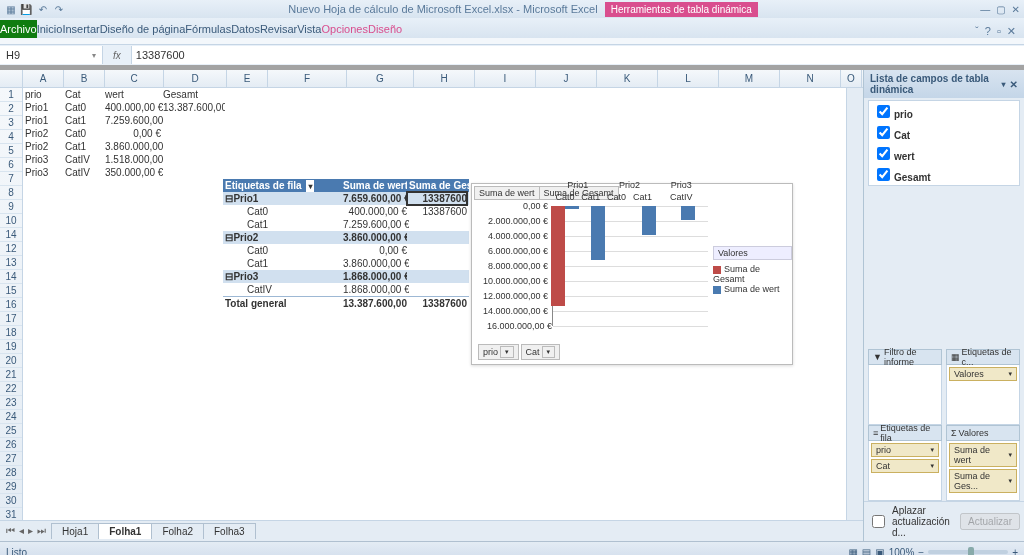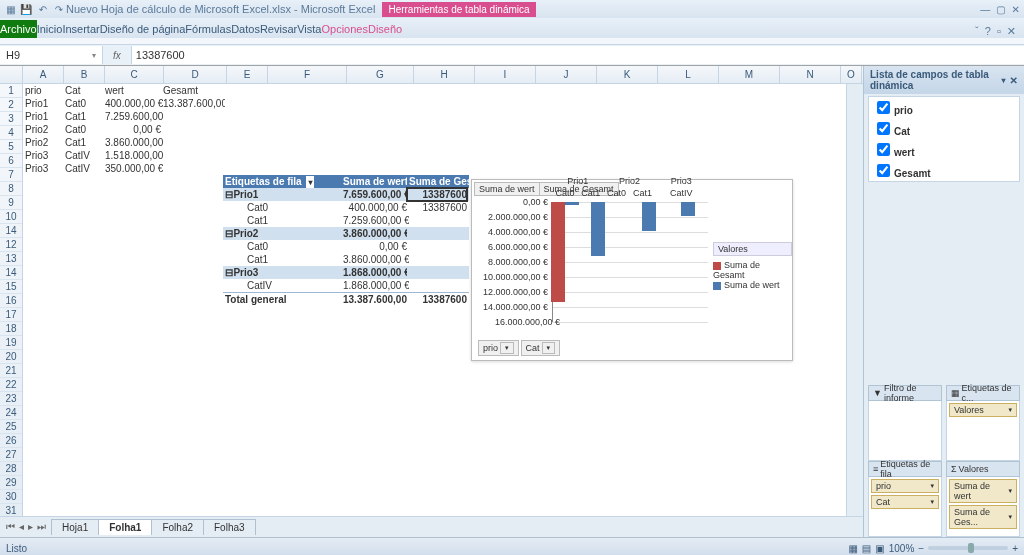--- a/index.html
+++ b/index.html
@@ -1,28 +1,28 @@
 <!DOCTYPE html>
 <html><head>
 <meta charset="utf-8">
 <style>
 html,body{margin:0;padding:0;font-family:"Segoe UI",Tahoma,sans-serif;font-size:11px;color:#333;background:#fff;width:1024px;height:555px;overflow:hidden}
 .titlebar{height:18px;background:linear-gradient(#e8f0f8,#d8e4f0);display:flex;align-items:center;font-size:11px;color:#5a7a9a;padding:0 4px}
 .titlebar .qat{display:flex;gap:2px;align-items:center}
 .titlebar .qat span{width:14px;height:14px;display:inline-flex;align-items:center;justify-content:center;font-size:10px;color:#5a7a9a}
-.titlebar .title{flex:1;color:#5a7a9a}
+.titlebar .title{flex:1;text-align:center;color:#5a7a9a}
 .titlebar .pivot{background:#d94e8e;color:#fff;padding:2px 6px;font-size:10px;margin-left:4px}
 .titlebar .winbtns{display:flex;gap:6px;color:#5a7a9a;font-size:10px}
 .ribbon-tabs{height:20px;background:linear-gradient(#e8f0f8,#d8e4f0);display:flex;align-items:flex-end;font-size:11px}
 .ribbon-tabs .tab{padding:3px 0;color:#3a5a7a;cursor:pointer}
 .ribbon-tabs .tab.file{background:#107c10;color:#fff;padding:3px 0}
 .ribbon-tabs .tab.pivot{color:#d94e8e}
 .ribbon-tabs .help{margin-left:auto;padding-right:8px;display:flex;gap:6px;color:#5a7a9a}
 .ribbon-body{height:6px;background:#f3f7fb;border-bottom:1px solid #c5d5e5}
-.name-box-row{height:20px;background:#e8f0f8;border-bottom:1px solid #a3a3a3;display:flex;align-items:center}
+.name-box-row{height:20px;background:#e8f0f8;border-bottom:5px solid #a3a3a3;display:flex;align-items:center}
 .name-box{width:90px;border-right:1px solid #c5d5e5;padding:0 6px;background:#fff;height:18px;display:flex;align-items:center}
 .name-box .dd{margin-left:auto;font-size:8px;color:#888}
 .fx-icons{display:flex;gap:4px;padding:0 6px;color:#888;font-size:10px;align-items:center}
 .fx{font-style:italic;color:#666;padding:0 4px}
 .formula-bar{flex:1;background:#fff;height:18px;padding:0 4px;display:flex;align-items:center;border-left:1px solid #c5d5e5}
 .workarea{display:flex;height:471px}
 .grid-area{flex:1;display:flex;flex-direction:column;position:relative}
 .col-headers{height:17px;display:flex;background:linear-gradient(#f5f8fb,#e4ecf4);border-bottom:1px solid #c5d5e5}
 .rowhead-spacer{width:22px;border-right:1px solid #c5d5e5;background:linear-gradient(#f5f8fb,#e4ecf4)}
 .col-h{border-right:1px solid #c5d5e5;text-align:center;line-height:17px;color:#3a5a7a;font-size:10px}
@@ -239,21 +239,21 @@
               <div style="position:absolute;left:0;top:120px;width:155px;border-top:1px solid #ddd"></div>
             </div>
             <div class="chart-ylbl" style="left:6px;top:17px">0,00 €</div>
             <div class="chart-ylbl" style="left:6px;top:32px">2.000.000,00 €</div>
             <div class="chart-ylbl" style="left:6px;top:47px">4.000.000,00 €</div>
             <div class="chart-ylbl" style="left:6px;top:62px">6.000.000,00 €</div>
             <div class="chart-ylbl" style="left:6px;top:77px">8.000.000,00 €</div>
             <div class="chart-ylbl" style="left:6px;top:92px">10.000.000,00 €</div>
             <div class="chart-ylbl" style="left:6px;top:107px">12.000.000,00 €</div>
             <div class="chart-ylbl" style="left:6px;top:122px">14.000.000,00 €</div>
-            <div class="chart-ylbl" style="left:18px;top:137px">16.000.000,00 €</div>
+            <div class="chart-ylbl" style="left:10px;top:137px">16.000.000,00 €</div>
             <div class="bar" style="left:78.91666666666667px;top:22px;height:100.40700000000001px;background:#be4b48"></div>
             <div class="bar" style="left:92.91666666666667px;top:22px;height:3px;background:#4a7ab0"></div>
             <div class="chart-axis-lbl" style="left:76.91666666666667px;top:8px;width:32px">Cat0</div>
             <div class="bar" style="left:118.75px;top:22px;height:54.446999999999996px;background:#4a7ab0"></div>
             <div class="chart-axis-lbl" style="left:102.75px;top:8px;width:32px">Cat1</div>
             <div class="chart-axis-lbl" style="left:80px;top:-4px;width:51.666666666666664px">Prio1</div>
             <div class="bar" style="left:144.58333333333331px;top:22px;height:0px;background:#4a7ab0"></div>
             <div class="chart-axis-lbl" style="left:128.58333333333331px;top:8px;width:32px">Cat0</div>
             <div class="bar" style="left:170.41666666666666px;top:22px;height:28.95px;background:#4a7ab0"></div>
             <div class="chart-axis-lbl" style="left:154.41666666666666px;top:8px;width:32px">Cat1</div>
@@ -326,20 +326,25 @@
         </div>
       <div class="area-box" id="a-rows">
           <div class="area-item">prio<span class="dd">▾</span></div>
           <div class="area-item">Cat<span class="dd">▾</span></div>
         </div>
       <div class="area-box" id="a-vals">
           <div class="area-item">Suma de wert<span class="dd">▾</span></div>
           <div class="area-item">Suma de Ges...<span class="dd">▾</span></div>
         </div>
     </div>
+    <div class="defer-row">
+      <input type="checkbox" style="">
+      <span>Aplazar actualización d...</span>
+      <button disabled="">Actualizar</button>
+    </div>
   </div>
 </div>
 
 <div class="statusbar">
   <span>Listo</span>
   <div class="zoom">
     <span>▦</span>
     <span>▤</span>
     <span>▣</span>
     <span>100%</span>

